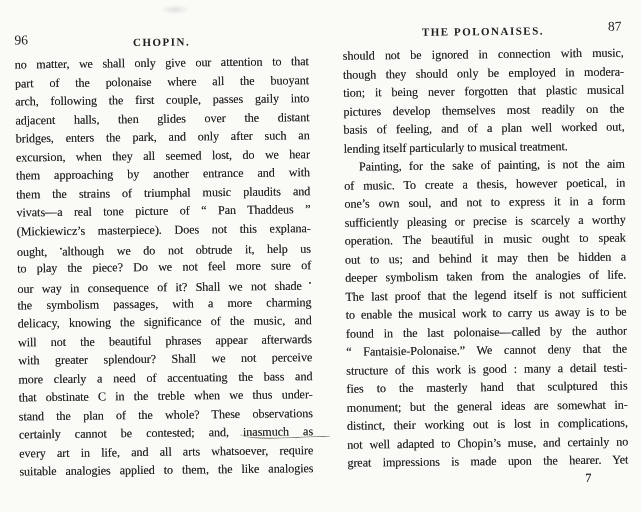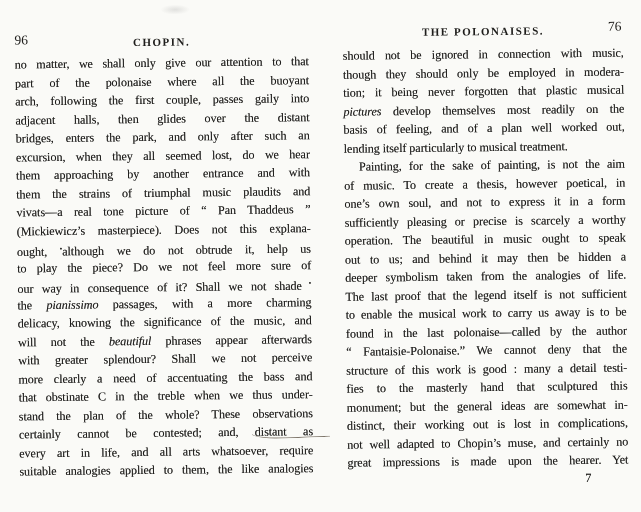--- a/index.html
+++ b/index.html
@@ -26,21 +26,21 @@
   .page-right .pnum { right:2px; }
   .line {
     height:18.5px; line-height:18.5px;
     font-size:12.2px; letter-spacing:-0.1px;
     text-align:justify; text-align-last:justify;
     white-space:nowrap;
     text-shadow:0 0 0.4px rgba(25,25,25,.55);
   }
   .line.end { text-align-last:left; }
   .line.ind { text-indent:15px; }
-  .it { font-style:italic; }
+  .it { }
   .u  { position:relative; }
   .u::after {
     content:""; position:absolute; left:-3px; right:-17px; bottom:0; height:5px;
     border-bottom:1.4px solid rgba(85,75,62,.75);
     border-bottom-left-radius:50% 100%;
     transform:rotate(-1.6deg);
   }
   .mark { font-size:7px; vertical-align:4.5px; letter-spacing:0; }
   .sig { text-align:right; padding-right:37px; font-size:12.5px; height:18px; line-height:16px;
     text-shadow:0 0 0.4px rgba(25,25,25,.55); }
@@ -63,37 +63,37 @@
         <div class="line"><span>adjacent halls, then glides over the distant</span></div>
         <div class="line"><span>bridges, enters the park, and only after such an</span></div>
         <div class="line"><span>excursion, when they all seemed lost, do we hear</span></div>
         <div class="line"><span>them approaching by another entrance and with</span></div>
         <div class="line"><span>them the strains of triumphal music plaudits and</span></div>
         <div class="line"><span>vivats—a real tone picture of “ Pan Thaddeus ”</span></div>
         <div class="line"><span>(Mickiewicz’s masterpiece). Does not this explana-</span></div>
         <div class="line"><span>ought, </span><span class="mark">•</span><span>although we do not obtrude it, help us</span></div>
         <div class="line"><span>to play the piece? Do we not feel more sure of</span></div>
         <div class="line"><span>our way in consequence of it? Shall we not shade</span><span class="mark"> •</span></div>
-        <div class="line"><span>the </span><span class="it">pianissimo</span><span> passages, with a more charming</span></div>
+        <div class="line"><span>the </span><span class="it">symbolism</span><span> passages, with a more charming</span></div>
         <div class="line"><span>delicacy, knowing the significance of the music, and</span></div>
         <div class="line"><span>will not the </span><span class="it">beautiful</span><span> phrases appear afterwards</span></div>
         <div class="line"><span>with greater splendour? Shall we not perceive</span></div>
         <div class="line"><span>more clearly a need of accentuating the bass and</span></div>
         <div class="line"><span>that obstinate C in the treble when we thus under-</span></div>
         <div class="line"><span>stand the plan of the whole? These observations</span></div>
-        <div class="line"><span>certainly cannot be contested; and, </span><span class="u">distant as</span></div>
+        <div class="line"><span>certainly cannot be contested; and, </span><span class="u">inasmuch as</span></div>
         <div class="line"><span>every art in life, and all arts whatsoever, require</span></div>
         <div class="line"><span>suitable analogies applied to them, the like analogies</span></div>
       </div>
   </section>
 
   <section class="page page-right">
     <header class="pagehead">
       <span class="rhead">THE POLONAISES.</span>
-      <span class="pnum">76</span>
+      <span class="pnum">87</span>
     </header>
     <div class="textblock" id="right-lines">
         <div class="line"><span>should not be ignored in connection with music,</span></div>
         <div class="line"><span>though they should only be employed in modera-</span></div>
         <div class="line"><span>tion; it being never forgotten that plastic musical</span></div>
         <div class="line"><span class="it">pictures</span><span> develop themselves most readily on the</span></div>
         <div class="line"><span>basis of feeling, and of a plan well worked out,</span></div>
         <div class="line end"><span>lending itself particularly to musical treatment.</span></div>
         <div class="line ind"><span>Painting, for the sake of painting, is not the aim</span></div>
         <div class="line"><span>of music. To create a thesis, however poetical, in</span></div>

